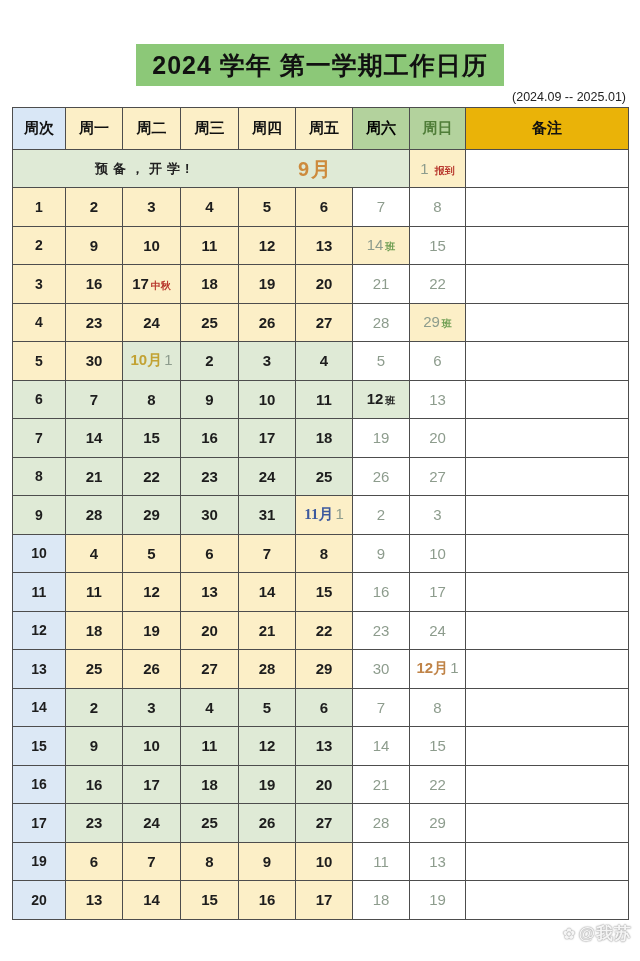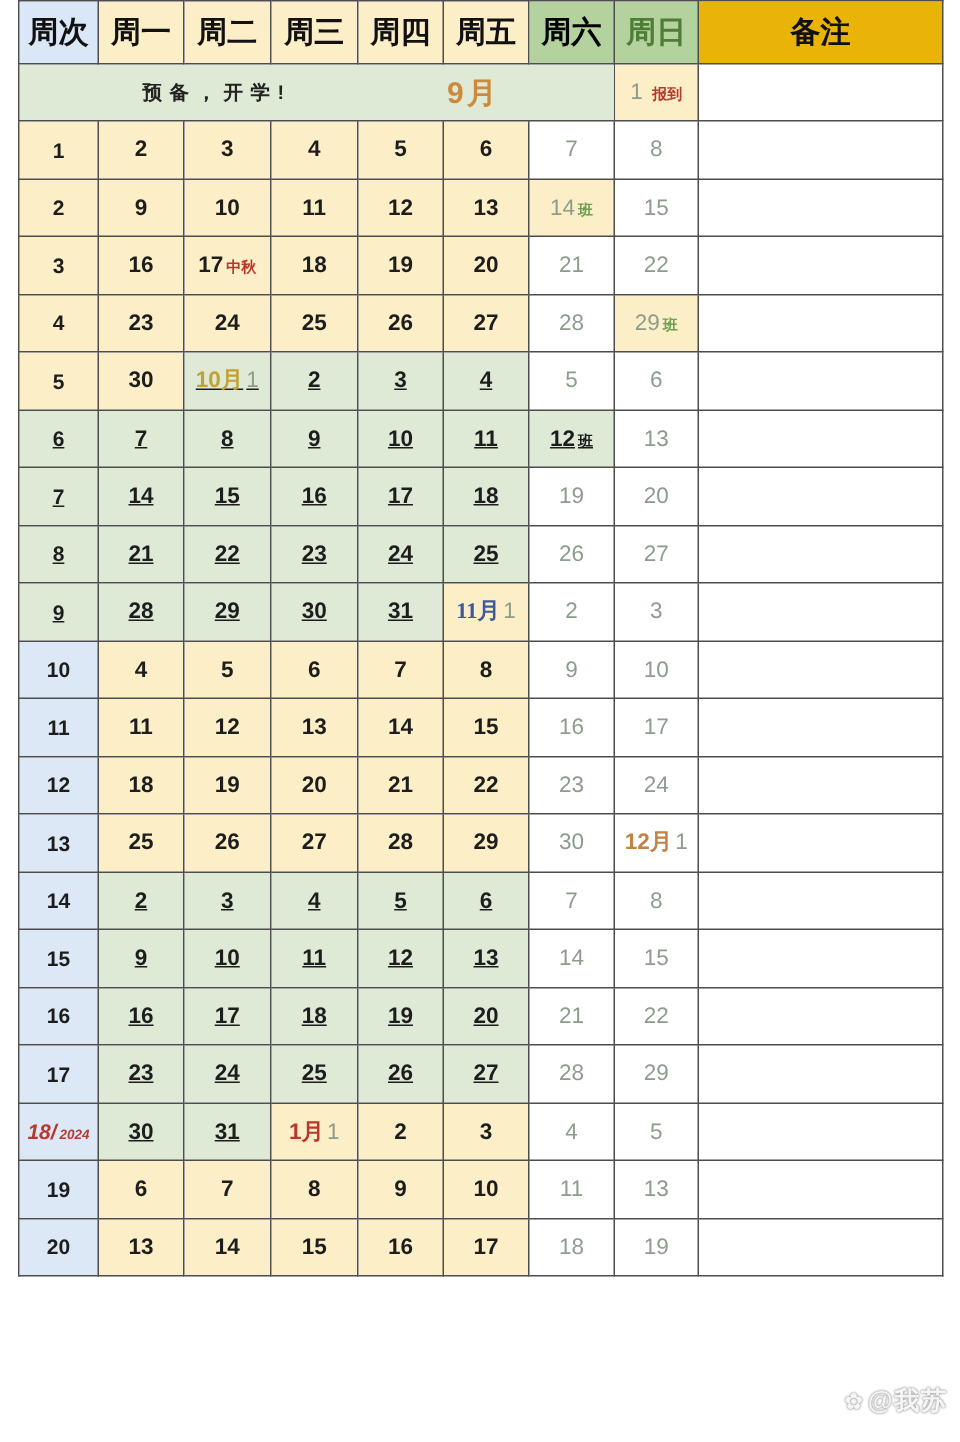--- a/index.html
+++ b/index.html
@@ -5,26 +5,26 @@
   html,body{margin:0;padding:0;background:#fff;width:640px;height:961px;overflow:hidden;
     font-family:"Liberation Sans","DejaVu Sans",sans-serif;}
   .page{position:relative;width:640px;height:961px;background:#fff;}
   .title-wrap{text-align:center;padding-top:44px;}
   .title{display:inline-block;background:#8cc878;color:#111;font-size:25px;font-weight:700;
     letter-spacing:1px;padding:6px 16px;line-height:1.2;}
   .subtitle{width:616px;margin:4px auto 3px auto;text-align:right;font-size:12.5px;color:#222;
     padding-right:2px;box-sizing:border-box;}
   table{border-collapse:collapse;table-layout:fixed;margin-left:12px;width:616px;}
   th,td{border:1px solid #4d4d4d;text-align:center;vertical-align:middle;padding:0;overflow:hidden;white-space:nowrap;}
-  th{font-size:20px;font-weight:700;color:#111;height:41px;}
+  th{font-size:15px;font-weight:700;color:#111;height:41px;}
   #tbody tr{height:38.5px;}
   td{font-size:15px;font-weight:700;color:#1d1d1d;}
   
   .bg-y{background:#fcefc7;}
-  .bg-g{background:#dfead6;text-decoration:underline;}
+  .bg-g{background:#dfead6;}
   .bg-b{background:#dce8f5;}
   .bg-w{background:#ffffff;}
   .bg-hblue{background:#d9e7f6;}
   .bg-hgrn{background:#b3d29d;}
   .bg-pink{background:#eab308;}
   .c-sat{color:#000000;}
   .c-sun{color:#4f7d38;text-align:center;}
   
   .c-d{color:#1d1d1d;}
   .c-g{color:#8d9c8d;font-weight:400;}
@@ -49,21 +49,25 @@
   .watermark{position:absolute;right:8px;bottom:16px;font-size:17px;font-weight:700;
     color:rgba(255,255,255,0.9);
     text-shadow:0 0 2px #9a9a9a, 0 0 1px #8a8a8a;letter-spacing:1px;}
   .wm-icon{margin-right:2px;font-size:15px;}
 </style>
 </head>
 <body>
 
 <div class="page">
 
-
+  <div class="title-wrap">
+    <span class="title">2024 学年  第一学期工作日历</span>
+  </div>
+
+  <div class="subtitle">(2024.09 -- 2025.01)</div>
 
   <table>
     <colgroup>
       <col style="width:53px">
         <col style="width:57px">
         <col style="width:58px">
         <col style="width:58px">
       <col style="width:57px">
         <col style="width:57px">
         <col style="width:57px">
@@ -278,31 +282,20 @@
           <td class="bg-g"><span class="c-d">23</span></td>
           <td class="bg-g"><span class="c-d">24</span></td>
           <td class="bg-g"><span class="c-d">25</span></td>
           <td class="bg-g"><span class="c-d">26</span></td>
           <td class="bg-g"><span class="c-d">27</span></td>
           <td class="bg-w"><span class="c-g">28</span></td>
           <td class="bg-w"><span class="c-g">29</span></td>
           <td class="remark"></td>
         </tr>
         <tr>
-          <td class="wk bg-b"><span class="c-red hand">18/</span><span class="c-red sm hand">2024</span></td>
-          <td class="bg-g"><span class="c-d">30</span></td>
-          <td class="bg-g"><span class="c-d">31</span></td>
-          <td class="bg-y"><span class="c-red">1月</span><span class="c-g">1</span></td>
-          <td class="bg-y"><span class="c-d">2</span></td>
-          <td class="bg-y"><span class="c-d">3</span></td>
-          <td class="bg-w"><span class="c-g">4</span></td>
-          <td class="bg-w"><span class="c-g">5</span></td>
-          <td class="remark"></td>
-        </tr>
-        <tr>
           <td class="wk bg-b"><span class="c-d">19</span></td>
           <td class="bg-y"><span class="c-d">6</span></td>
           <td class="bg-y"><span class="c-d">7</span></td>
           <td class="bg-y"><span class="c-d">8</span></td>
           <td class="bg-y"><span class="c-d">9</span></td>
           <td class="bg-y"><span class="c-d">10</span></td>
           <td class="bg-w"><span class="c-g">11</span></td>
           <td class="bg-w"><span class="c-g">13</span></td>
           <td class="remark"></td>
         </tr>

